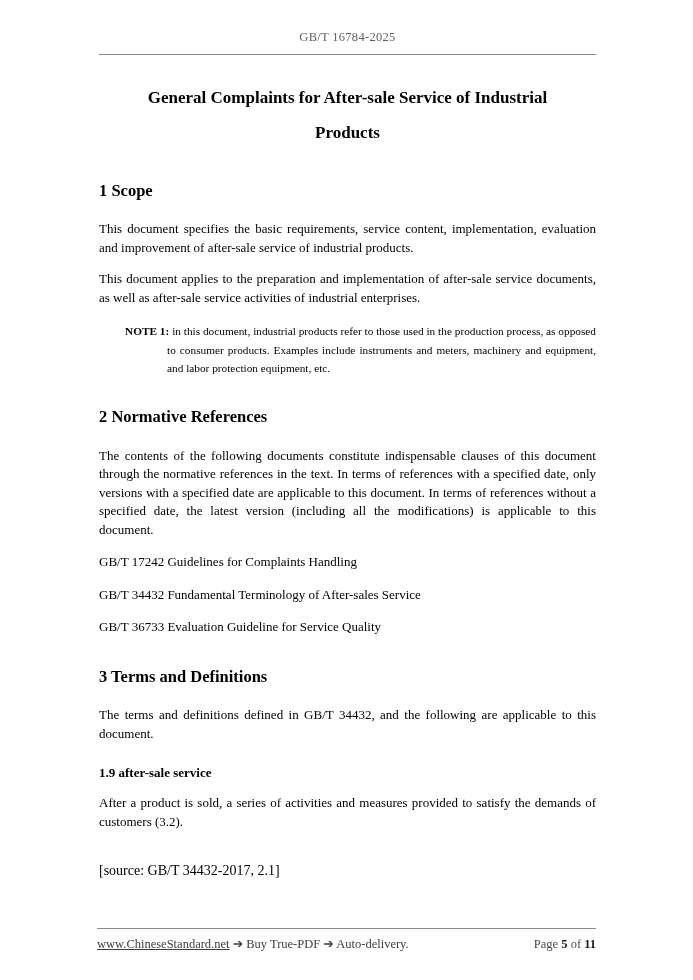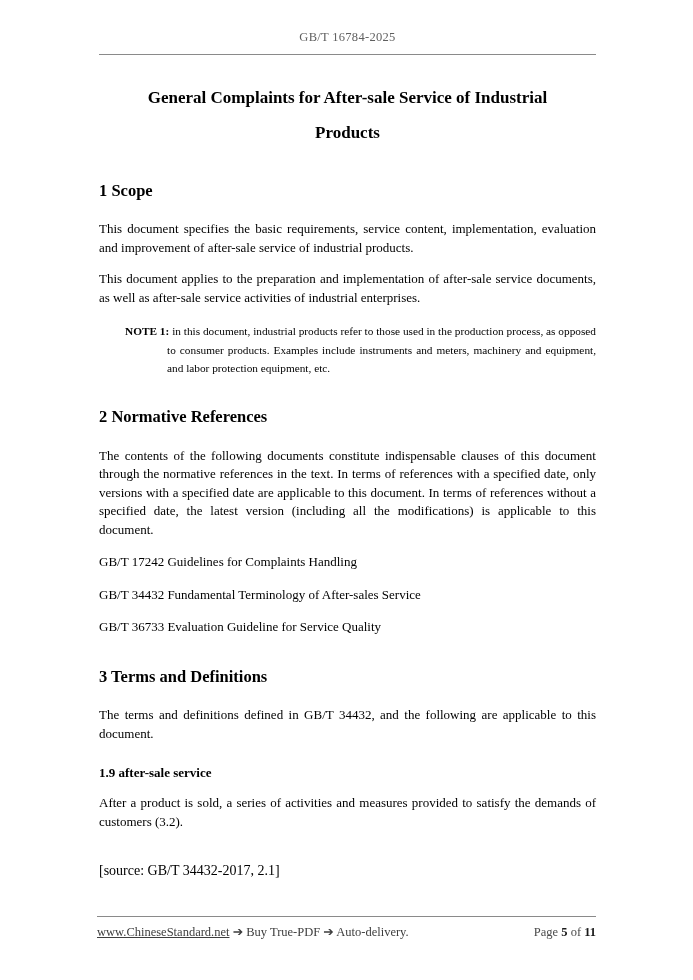--- a/index.html
+++ b/index.html
@@ -65,21 +65,21 @@
     margin: 22px 0 13px 0;
   }
   .source-line {
     font-size: 14px;
     margin: 32px 0;
   }
   .footer {
     position: absolute;
     left: 97px;
     right: 97px;
-    bottom: 40px;
+    bottom: 28px;
   }
   .footer-rule {
     border: none;
     border-top: 1.2px solid #8a8a8a;
     margin: 0 0 7px 0;
   }
   .footer-row {
     display: flex;
     justify-content: space-between;
     align-items: baseline;

